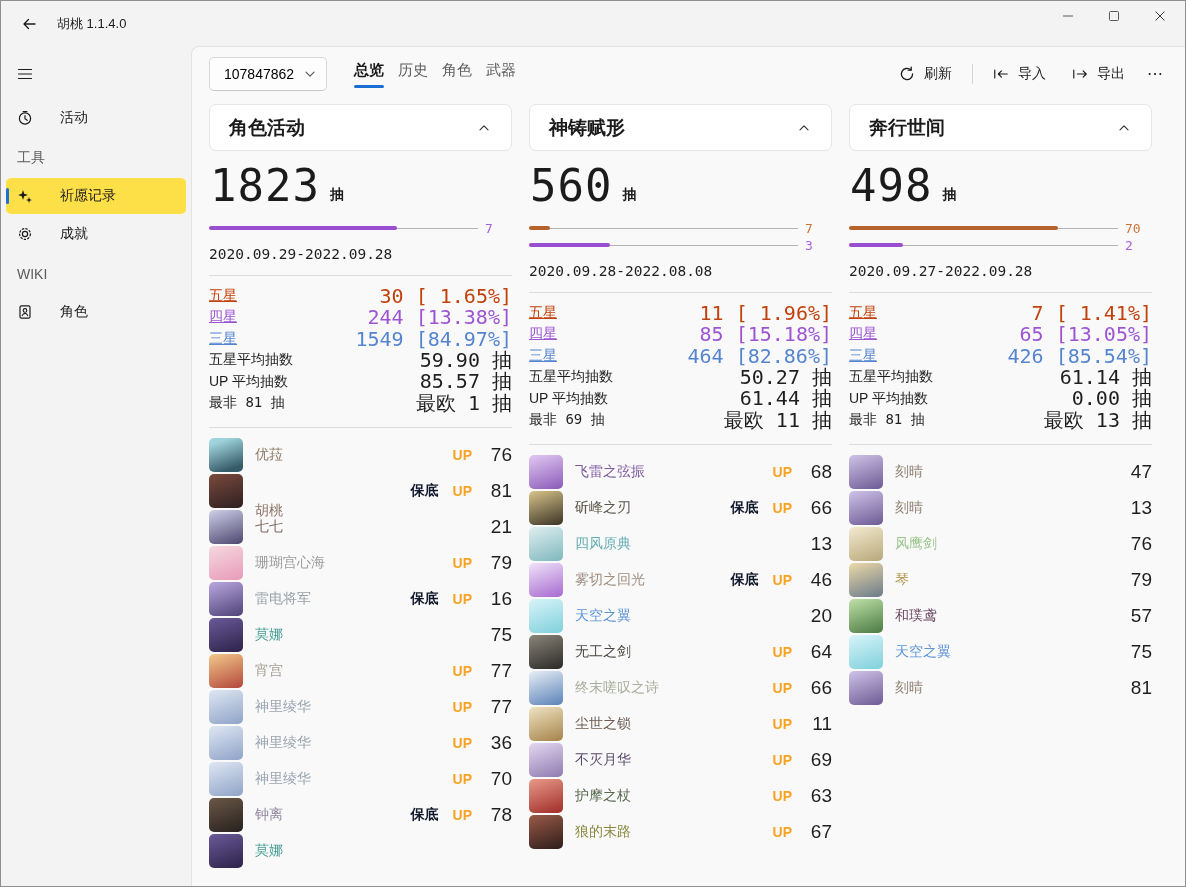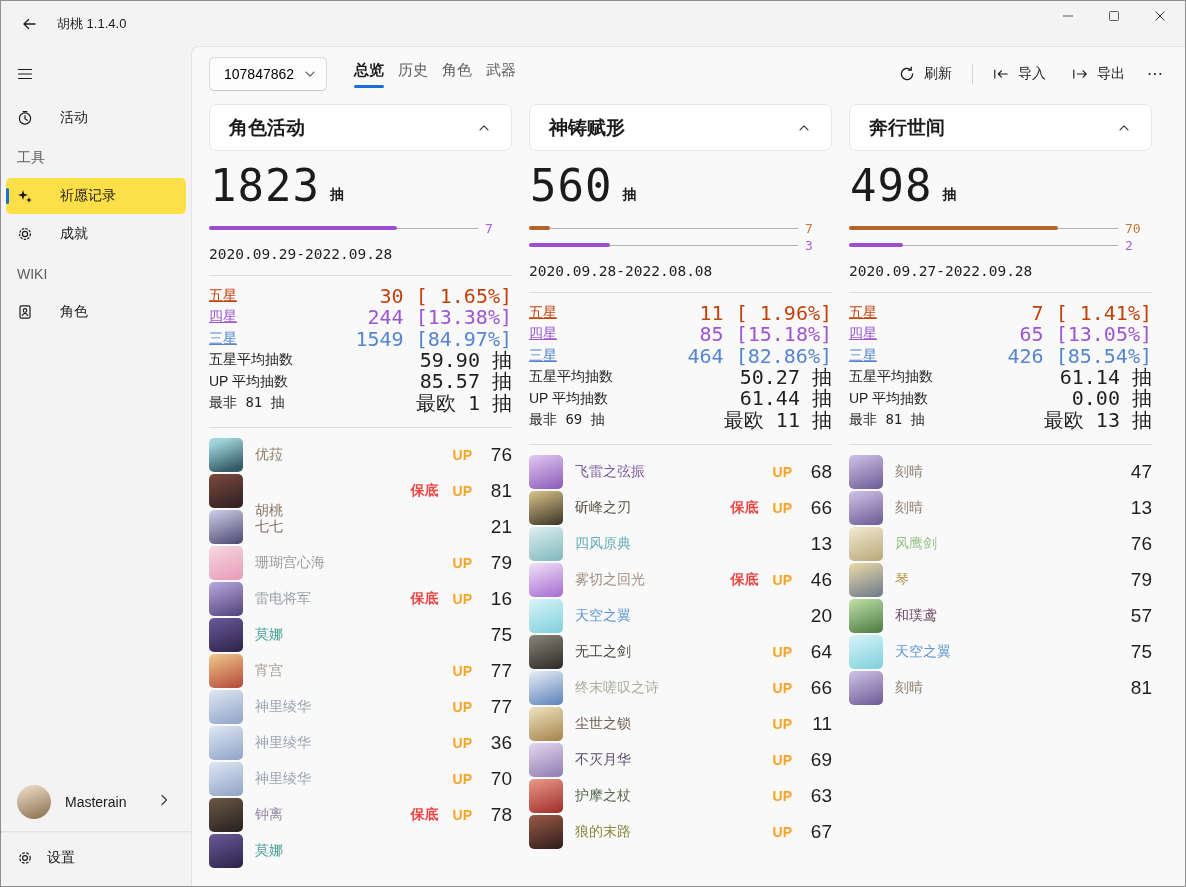--- a/index.html
+++ b/index.html
@@ -72,21 +72,21 @@
   .c-star5 { color:#c2410c; } .c-star4 { color:#9d55d3; } .c-star3 { color:#5585d0; }
   .stats .plain { color:#1f1f1f; }
 
   
   .items { margin-top:7px; }
   .row { display:flex; align-items:center; height:36px; cursor:pointer; }
   .row-avatar { width:34px; height:34px; border-radius:5px; flex:none; }
   .row-name { flex:1; margin-left:12px; font-size:14px; white-space:nowrap; overflow:hidden; }
   .tag { font-size:14px; font-weight:bold; white-space:nowrap; }
   .tag:not(:empty){ margin-left:14px; }
-  .tag-baodi { color:#ef4444; }
+  .tag-baodi { color:#0f172a; }
   .tag-up { color:#f7a325; }
   .row-value { width:32px; margin-left:8px; text-align:right; font-size:19px; color:#1f1f1f; }
 
   svg { display:block; }
 </style>
 </head>
 <body>
 
 <div class="window">
 
@@ -169,41 +169,20 @@
         <span class="icon16">
           <svg width="16" height="16" viewBox="0 0 16 16">
               <rect x="3" y="1.8" width="10" height="12.4" rx="1.5" fill="none" stroke="#1b1b1b" stroke-width="1.2"></rect>
               <circle cx="8" cy="6.4" r="1.8" fill="none" stroke="#1b1b1b" stroke-width="1.1"></circle>
               <path d="M5.2 11.6c.6-1.5 1.6-2.2 2.8-2.2s2.2.7 2.8 2.2" fill="none" stroke="#1b1b1b" stroke-width="1.1" stroke-linecap="round"></path>
             </svg>
         </span>
         <span>角色</span>
       </div>
 
-      <div class="sidebar-bottom">
-        <div class="user-row">
-          <span class="user-avatar" style="background:linear-gradient(160deg,#efe4cf,#8a6a4a);"></span>
-          <span class="user-name">Masterain</span>
-          <span class="icon16">
-            <svg width="12" height="12" viewBox="0 0 12 12">
-                <path d="M4 1.5 8.5 6 4 10.5" fill="none" stroke="#3a3a3a" stroke-width="1.2" stroke-linecap="round" stroke-linejoin="round"></path>
-              </svg>
-          </span>
-        </div>
-        <hr class="sb-divider">
-        <div class="settings-row">
-          <span class="icon16">
-            <svg width="16" height="16" viewBox="0 0 16 16">
-                <circle cx="8" cy="8" r="2.4" fill="none" stroke="#1b1b1b" stroke-width="1.2"></circle>
-                <circle cx="8" cy="8" r="5.2" fill="none" stroke="#1b1b1b" stroke-width="1.2" stroke-dasharray="2.7 1.5"></circle>
-              </svg>
-          </span>
-          <span>设置</span>
-        </div>
-      </div>
     </nav>
 
     <main class="content">
       <div class="topbar">
         <button class="uid-select">
           <span>107847862</span>
           <span class="icon16" style="width:12px;height:12px;">
             <svg width="12" height="12" viewBox="0 0 12 12">
                 <path d="M2 4.2 6 8.2 10 4.2" fill="none" stroke="#5a5a5a" stroke-width="1.2" stroke-linecap="round" stroke-linejoin="round"></path>
               </svg>

